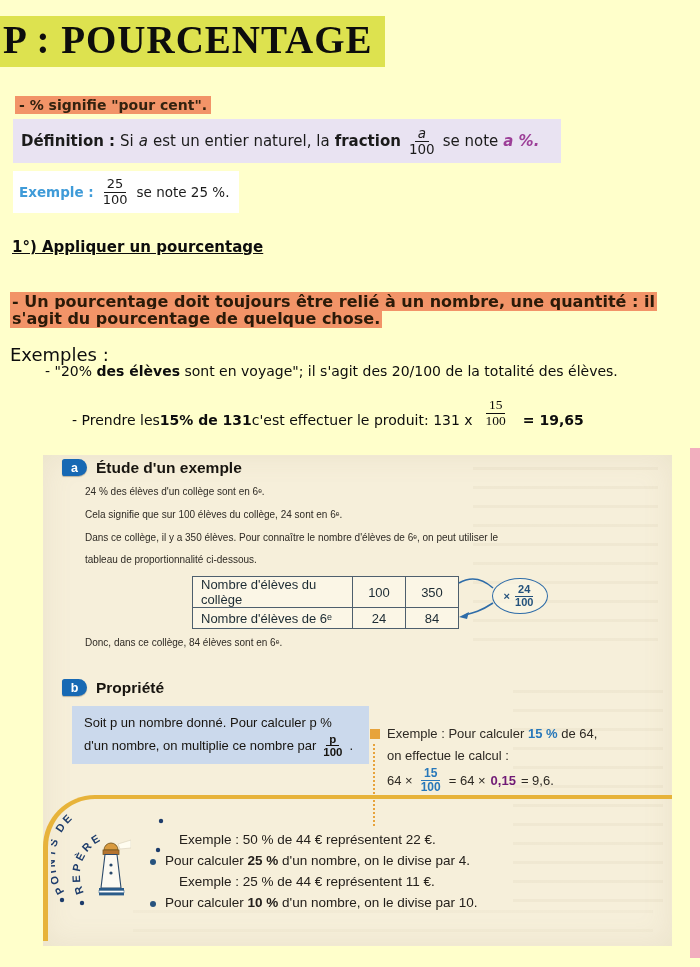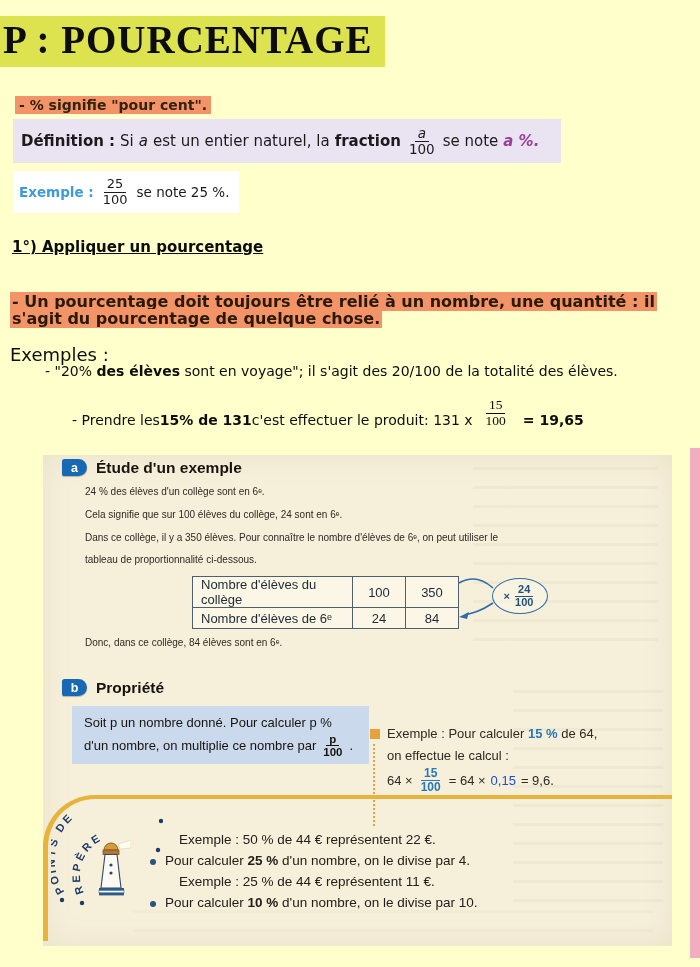--- a/index.html
+++ b/index.html
@@ -110,21 +110,21 @@
 
   .b-example { left:344px; top:249px; width:256px; font-size:13px;margin-top:22px; }
   .b-example .sq { position:absolute; left:-17px; top:3px; width:10px; height:10px;
     background:#e7a33b; }
   .b-example .dotline { position:absolute; left:-14px; top:18px; height:82px;
     border-left:2px dotted #e7a33b; }
   .blue { color:#2878ba; font-weight:bold; }
   .b-example .l2 { margin-top:7px; }
   .b-example .l3 { margin-top:4px; display:flex; align-items:center; gap:5px; }
   .b-example .frac { font-size:12px; }
-  .bold-navy { color:#1d4ed8; font-weight:normal; }
+  .bold-navy { color:#701a75; font-weight:bold; }
 
   
   .repere-frame {
     left:0px; top:340px; width:629px; height:146px;
     border-top:4px solid #e7b33a; border-left:5px solid #e7b33a;
     border-top-left-radius:52px;
   }
   .repere-list { left:122px; top:377px; font-size:13.5px; color:#24201c; }
   .repere-item { position:relative; height:21px; white-space:nowrap; }
   .repere-item .dot { position:absolute; left:-15px; top:6px; width:6px; height:6px;

